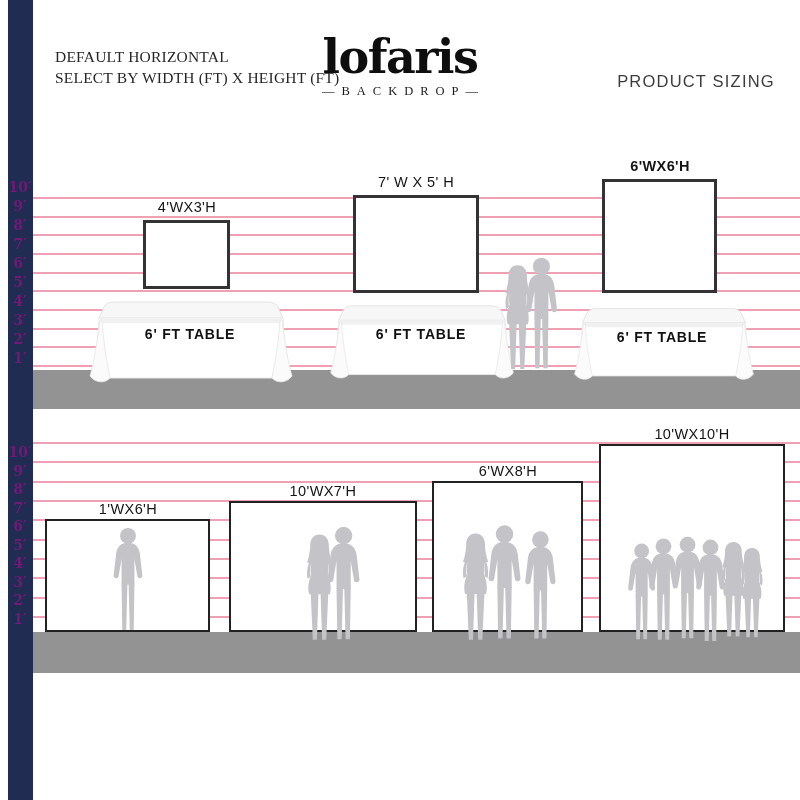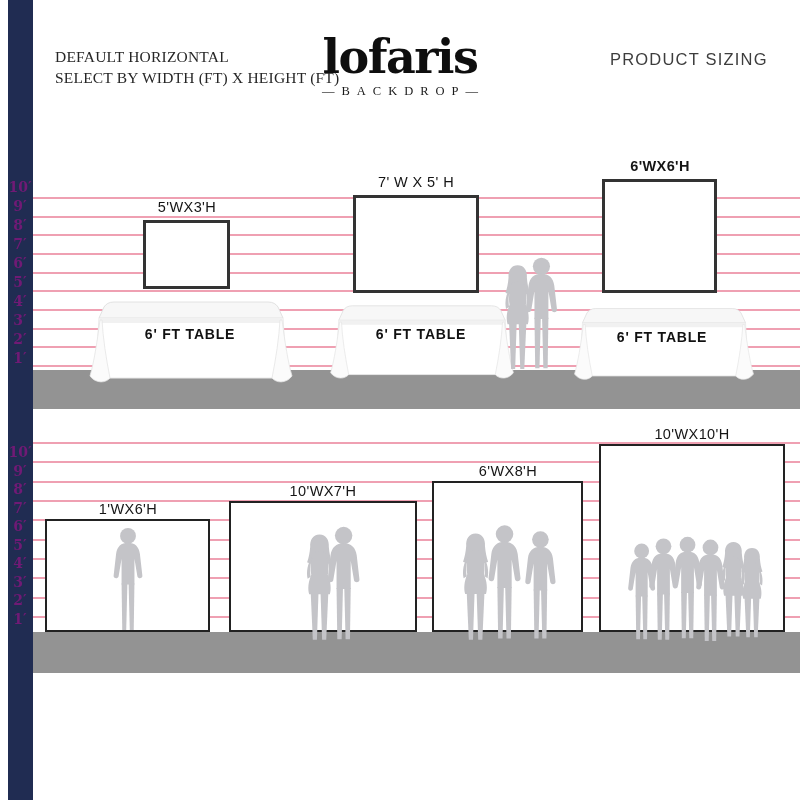--- a/index.html
+++ b/index.html
@@ -7,21 +7,21 @@
          font-family:"Liberation Sans",sans-serif;padding-left:35px;}
 
   
   .navy-bar{position:absolute;left:8px;top:0;width:25px;height:800px;background:var(--navy-bar,#202c52);z-index:2;}
 
   
   .hdr-left{position:absolute;left:55px;top:46px;font:15.5px/21px "Liberation Serif",serif;color:#262626;letter-spacing:.2px;z-index:8;}
   .logo{position:absolute;left:290px;top:33px;width:220px;text-align:center;z-index:8;}
   .logo-main{font:700 46px/48px "DejaVu Serif",serif;letter-spacing:-1.5px;color:#0e0e0e;}
   .logo-sub{font:500 12.5px "Liberation Serif",serif;letter-spacing:7px;color:#1a1a1a;margin-top:3px;padding-left:7px;}
-  .product-sizing{position:absolute;left:610px;top:50px;width:172px;text-align:left;
+  .product-sizing{position:absolute;left:610px;top:72px;width:172px;text-align:center;
     font:400 16.5px "Liberation Sans",sans-serif;letter-spacing:1.2px;color:#3d3d3d;z-index:8;}
 
   
   .rail{position:absolute;left:0;top:0;width:800px;height:800px;pointer-events:none;}
   .grid-line{position:absolute;left:33px;right:0;height:2px;background:var(--grid-line,#efa0b2);z-index:1;}
   .foot-label{position:absolute;left:6px;width:28px;height:16px;text-align:center;
     font:700 14px/16px "DejaVu Serif",serif;color:#701a75;z-index:3;}
 
   .floor{position:absolute;left:33px;right:0;background:var(--floor,#939393);z-index:2;}
 
@@ -119,21 +119,21 @@
     </svg>
 
   <div class="table-label" style="left:190px;top:326px;">6' FT TABLE</div>
   <div class="table-label" style="left:421px;top:326px;">6' FT TABLE</div>
   <div class="table-label" style="left:662px;top:329px;">6' FT TABLE</div>
 
   <div class="backdrop-rect" style="left:143px;top:220px;width:87px;height:69px;"></div>
   <div class="backdrop-rect" style="left:353px;top:195px;width:126px;height:98px;"></div>
   <div class="backdrop-rect" style="left:602px;top:179px;width:115px;height:114px;"></div>
 
-  <div class="size-label" style="left:187px;top:199px;">5'WX3'H</div>
+  <div class="size-label" style="left:187px;top:199px;">4'WX3'H</div>
   <div class="size-label" style="left:416px;top:174px;">7' W X 5' H</div>
   <div class="size-label" style="left:660px;top:158px;font-weight:bold;">6'WX6'H</div>
 
   <svg class="people" style="left:488px;top:252px;width:82px;height:122px;" viewBox="0 0 56 108" preserveAspectRatio="xMidYMax meet">
     <use href="#p-woman" x="0" y="9" width="36" height="99"></use>
     <use href="#p-man" x="20" y="1" width="38" height="107"></use>
   </svg>
 
   <div class="rail">
       <div class="grid-line" style="top: 442px;"></div>

